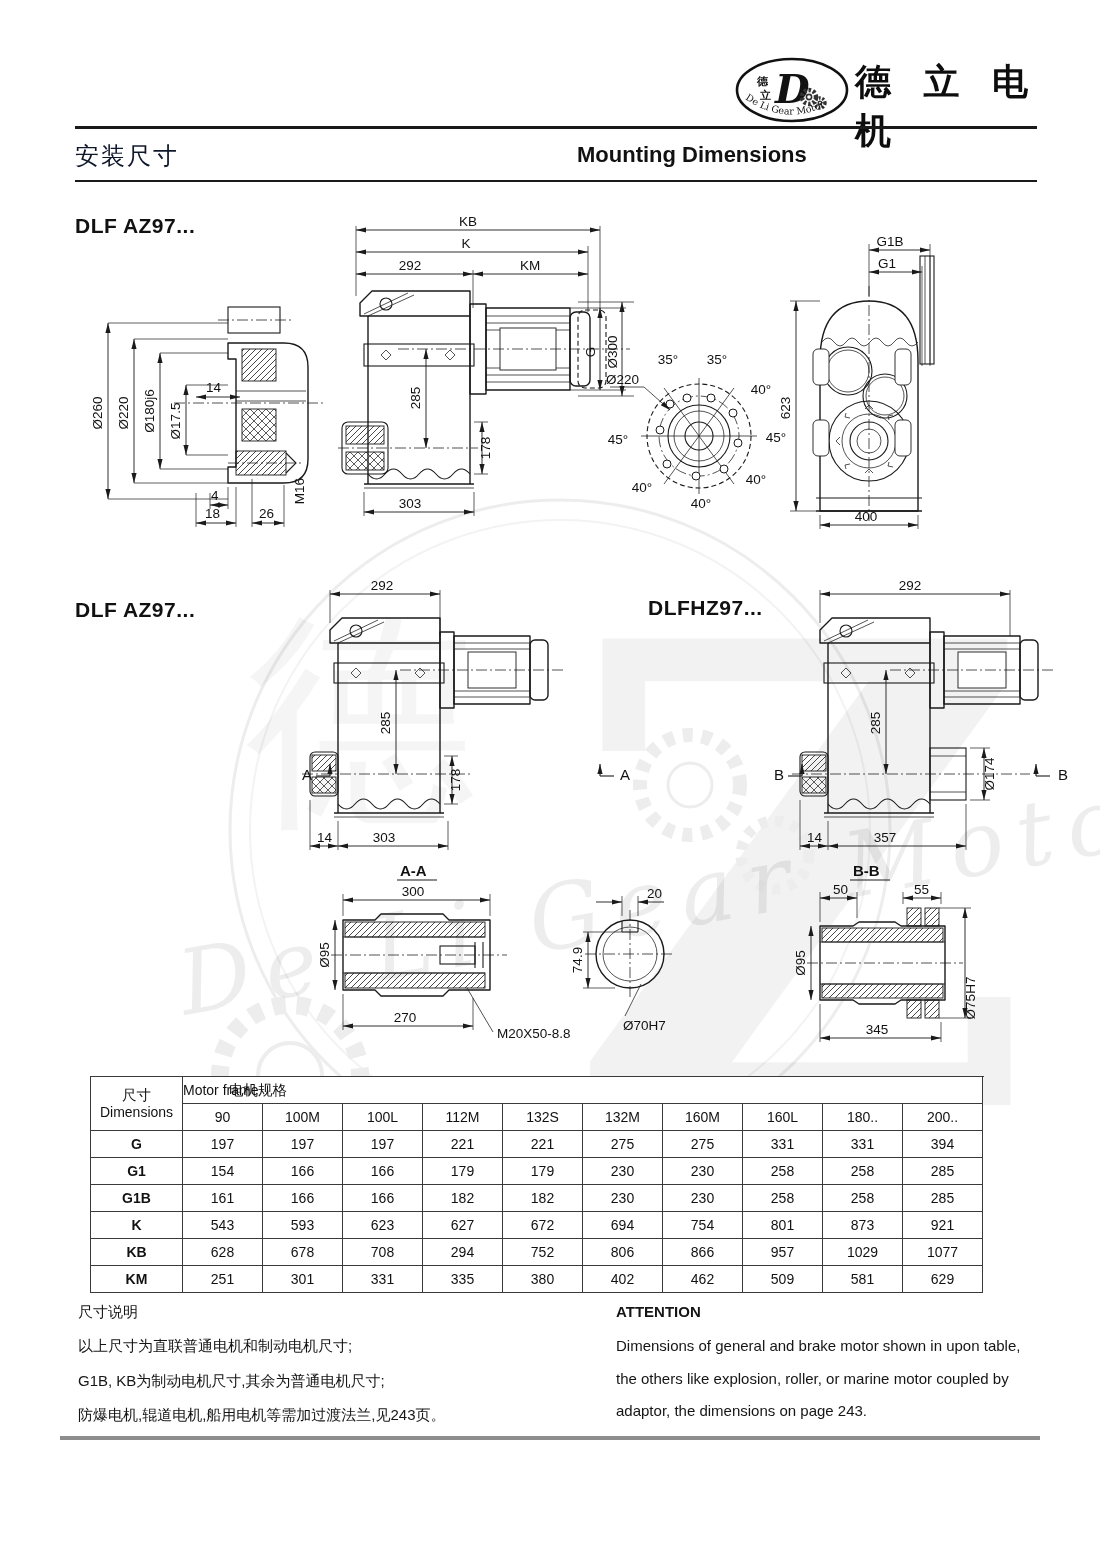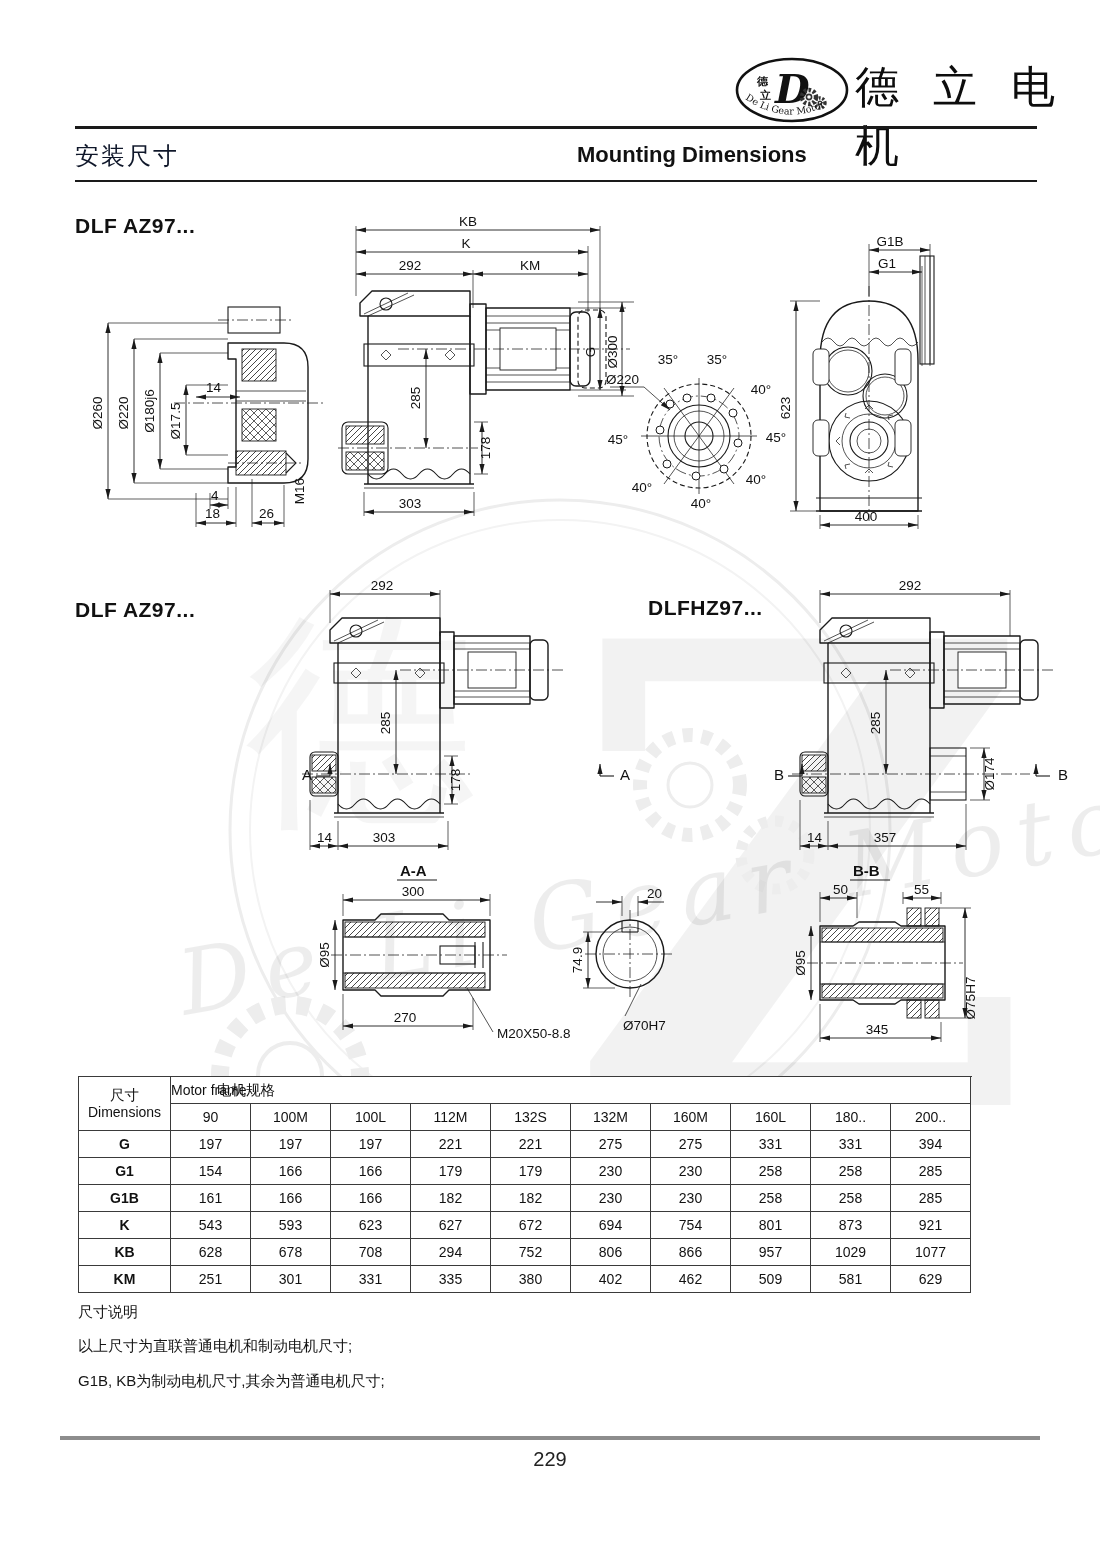--- a/index.html
+++ b/index.html
@@ -3,21 +3,21 @@
 <meta charset="utf-8">
 <style>
   html,body{margin:0;padding:0;background:#e8e8e8;}
   .page{position:relative;width:1100px;height:1555px;background:#ffffff;margin:0 auto;overflow:hidden;
         font-family:"Liberation Sans",sans-serif;color:#111;}
   .abs{position:absolute;}
   .rule{position:absolute;background:#1a1a1a;}
   .title-cn{position:absolute;font-size:24px;letter-spacing:2px;color:#0f172a;}
   .title-en{position:absolute;font-size:22px;font-weight:bold;color:#111;}
   .model-label{position:absolute;font-size:21px;font-weight:bold;letter-spacing:0.5px;color:#111;}
-  .brand{position:absolute;font-family:"DejaVu Serif",serif;font-weight:normal;font-size:44px;letter-spacing:10px;color:#0d0d0d;}
+  .brand{position:absolute;font-family:"DejaVu Serif",serif;font-weight:bold;font-size:36px;letter-spacing:10px;color:#0d0d0d;}
   
   svg{overflow:visible;}
   .dwg{position:absolute;}
   .ol{fill:none;stroke:#1a1a1a;stroke-width:1.4;stroke-linejoin:round;}
   .mid{fill:none;stroke:#1a1a1a;stroke-width:1.1;}
   .tl{fill:none;stroke:#1a1a1a;stroke-width:0.75;}
   .dim{fill:none;stroke:#1a1a1a;stroke-width:0.9;}
   .ext{fill:none;stroke:#1a1a1a;stroke-width:0.7;}
   .axis{fill:none;stroke:#1a1a1a;stroke-width:0.75;stroke-dasharray:11 3 2 3;}
   .dsh{fill:none;stroke:#1a1a1a;stroke-width:1.1;stroke-dasharray:5 3;}
@@ -537,21 +537,21 @@
         <line x1="146" y1="164" x2="146" y2="184" class="ext"></line>
       <line x1="25" y1="180" x2="146" y2="180" class="dim" marker-start="url(#as)" marker-end="url(#ae)"></line>
       <text x="82" y="176" text-anchor="middle">345</text>
       <line x1="144" y1="50" x2="176" y2="50" class="ext"></line>
         <line x1="144" y1="160" x2="176" y2="160" class="ext"></line>
       <line x1="170" y1="50" x2="170" y2="160" class="dim" marker-start="url(#as)" marker-end="url(#ae)"></line>
       <text transform="rotate(-90 180 140)" x="180" y="140" text-anchor="middle">Ø75H7</text>
     </g>
   </svg>
 
-  <table class="dim-table" style="left:78px;top:1076px;width:780px">
+  <table class="dim-table" style="left:90px;top:1076px;width:780px">
     <colgroup>
       <col style="width:92px">
       <col span="10" style="width:80px">
       <col>
     </colgroup>
     <tbody>
         <tr>
       <td rowspan="2" class="dimcell">
         <div class="cn">尺寸</div>
         <div class="en">Dimensions</div>
@@ -658,18 +658,24 @@
       <td>629</td>
       <td></td>
     </tr>
   </tbody>
     </table>
 
   <div class="notes" style="left:78px;top:1296px;width:510px">
     <div class="nt">尺寸说明</div>
     <div class="nt">以上尺寸为直联普通电机和制动电机尺寸;</div>
     <div class="nt">G1B, KB为制动电机尺寸,其余为普通电机尺寸;</div>
+    <div class="nt">防爆电机,辊道电机,船用电机等需加过渡法兰,见243页。</div>
   </div>
+  <div class="notes notes-en" style="left:616px;top:1296px;width:430px">
+    <div class="nt">ATTENTION</div>
+    <div style="font-weight:normal">Dimensions of general and brake motor shown in upon table,</div>
+    <div style="font-weight:normal">the others like explosion, roller, or marine motor coupled by</div>
+    <div style="font-weight:normal">adaptor, the dimensions on page 243.</div>
+  </div>
 
   <div class="footer-line" style="left:60px;top:1436px;width:980px;height:4px"></div>
-  <div class="pagenum" style="top:1448px">229</div>
 
 </div>
 
 </body></html>

